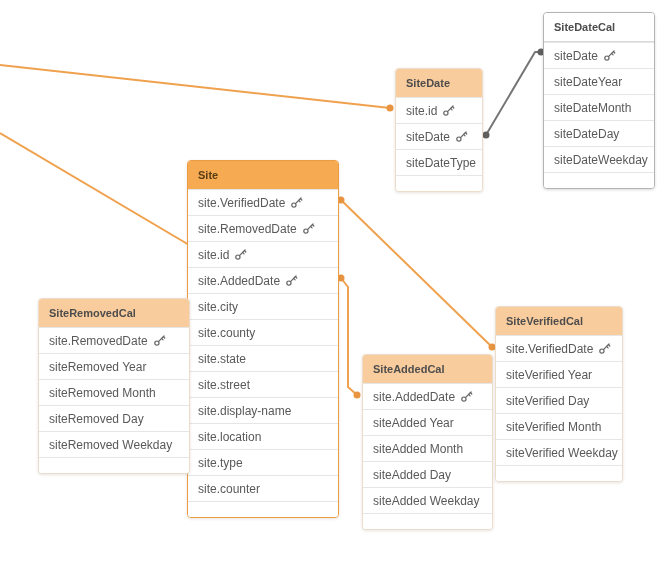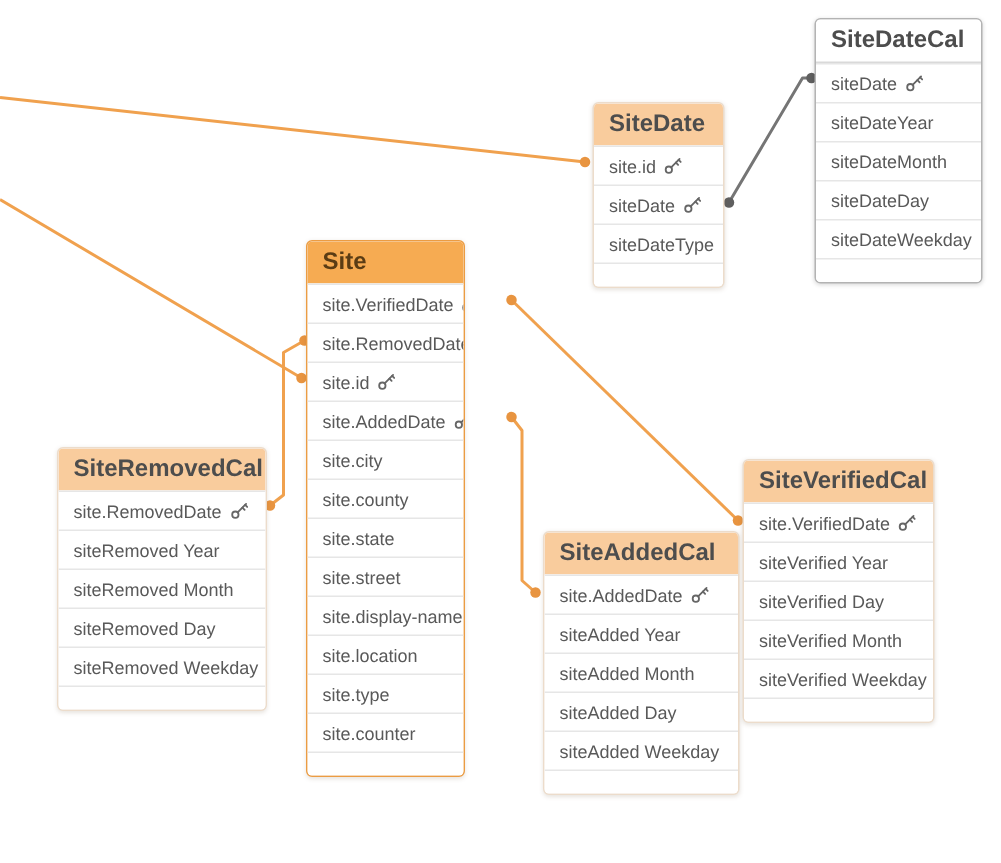--- a/index.html
+++ b/index.html
@@ -9,21 +9,21 @@
   }
   .connectors{position:absolute;left:0;top:0;z-index:0;pointer-events:none;}
   .dm-table{
     position:absolute;z-index:1;background:#ffffff;border-radius:4px;overflow:hidden;
     border:1px solid #ecdccb;box-shadow:0 1px 3px rgba(120,100,70,0.18);
     box-sizing:border-box;
   }
   .dm-table.highlight{border-color:#eb9c43;}
   .dm-table.plain{border-color:#b3b3b3;box-shadow:0 1px 3px rgba(0,0,0,0.15);}
   .thead{
-    height:28px;line-height:28px;padding:0 10px;font-size:16px;font-weight:bold;
+    height:28px;line-height:28px;padding:0 10px;font-size:11px;font-weight:bold;
     color:#4d4d4d;background:#f9cc9d;white-space:nowrap;overflow:hidden;
   }
   .dm-table.highlight .thead{background:#f6ab52;color:#5a3c14;}
   .dm-table.plain .thead{background:#ffffff;border-bottom:1px solid #d9d9d9;color:#4d4d4d;}
   .trow{
     height:26px;padding:0 4px 0 10px;display:flex;align-items:center;gap:5px;
     font-size:12px;color:#595959;border-top:1px solid #e6e6e6;background:#ffffff;
     box-sizing:border-box;white-space:nowrap;overflow:hidden;
   }
   .trow:first-of-type{border-top:none;}
@@ -119,21 +119,21 @@
     </div>
     <div class="trow">
       <span class="flabel">siteDateDay</span>
     </div>
     <div class="trow">
       <span class="flabel">siteDateWeekday</span>
     </div>
     <div class="trow empty"></div>
   </div>
 
-  <div class="dm-table highlight" style="left:204px;top:160px;width:106px">
+  <div class="dm-table highlight" style="left:187px;top:160px;width:152px">
     <div class="thead">Site</div>
     <div class="trow">
       <span class="flabel">site.VerifiedDate</span>
       <svg class="key" viewBox="0 0 16 16">
           <use href="#keyicon"></use>
         </svg>
     </div>
     <div class="trow">
       <span class="flabel">site.RemovedDate</span>
       <svg class="key" viewBox="0 0 16 16">
@@ -172,21 +172,21 @@
     </div>
     <div class="trow">
       <span class="flabel">site.type</span>
     </div>
     <div class="trow">
       <span class="flabel">site.counter</span>
     </div>
     <div class="trow empty"></div>
   </div>
 
-  <div class="dm-table normal" style="left:38px;top:298px;width:140px">
+  <div class="dm-table normal" style="left:38px;top:298px;width:152px">
     <div class="thead">SiteRemovedCal</div>
     <div class="trow">
       <span class="flabel">site.RemovedDate</span>
       <svg class="key" viewBox="0 0 16 16">
           <use href="#keyicon"></use>
         </svg>
     </div>
     <div class="trow">
       <span class="flabel">siteRemoved Year</span>
     </div>

